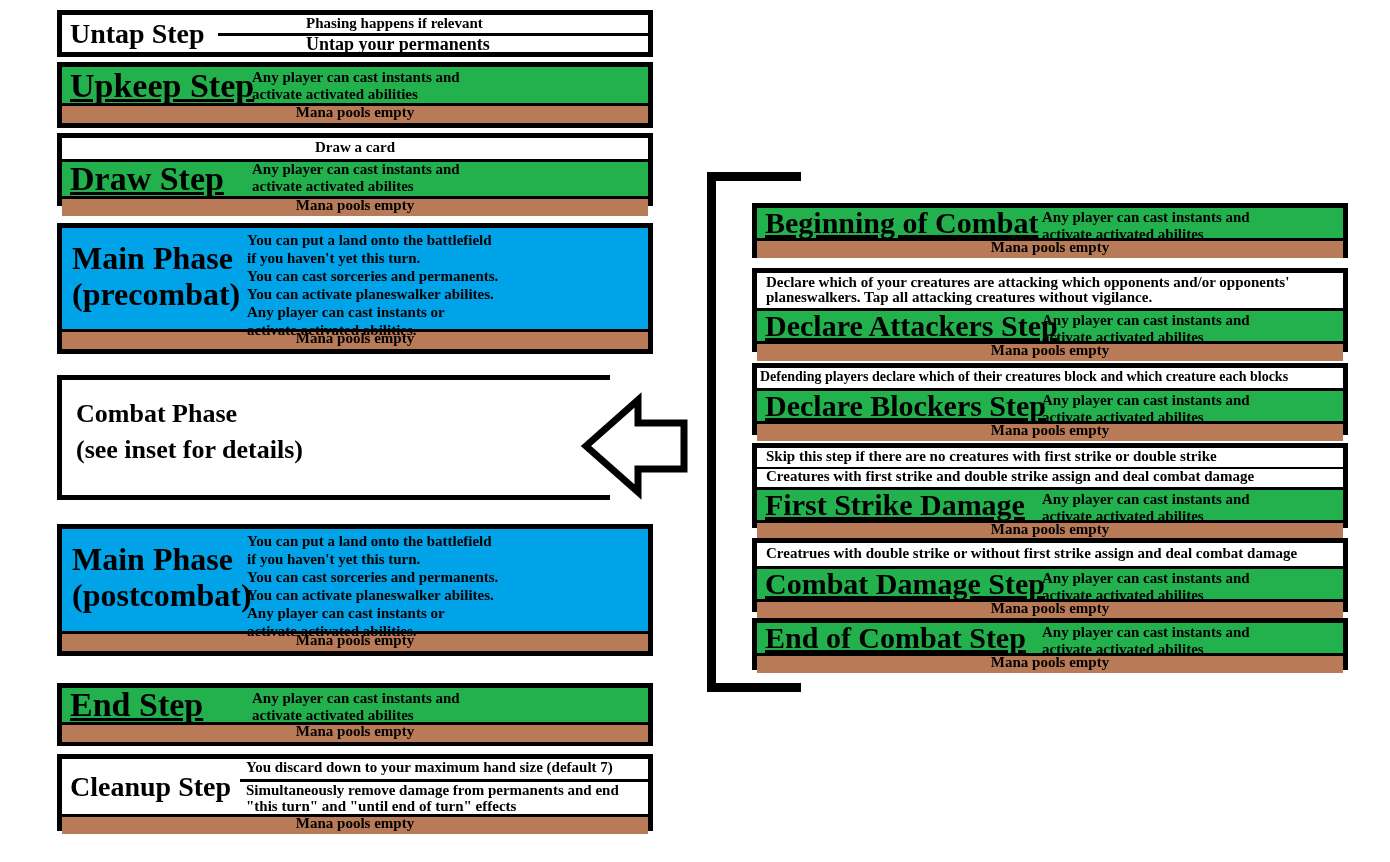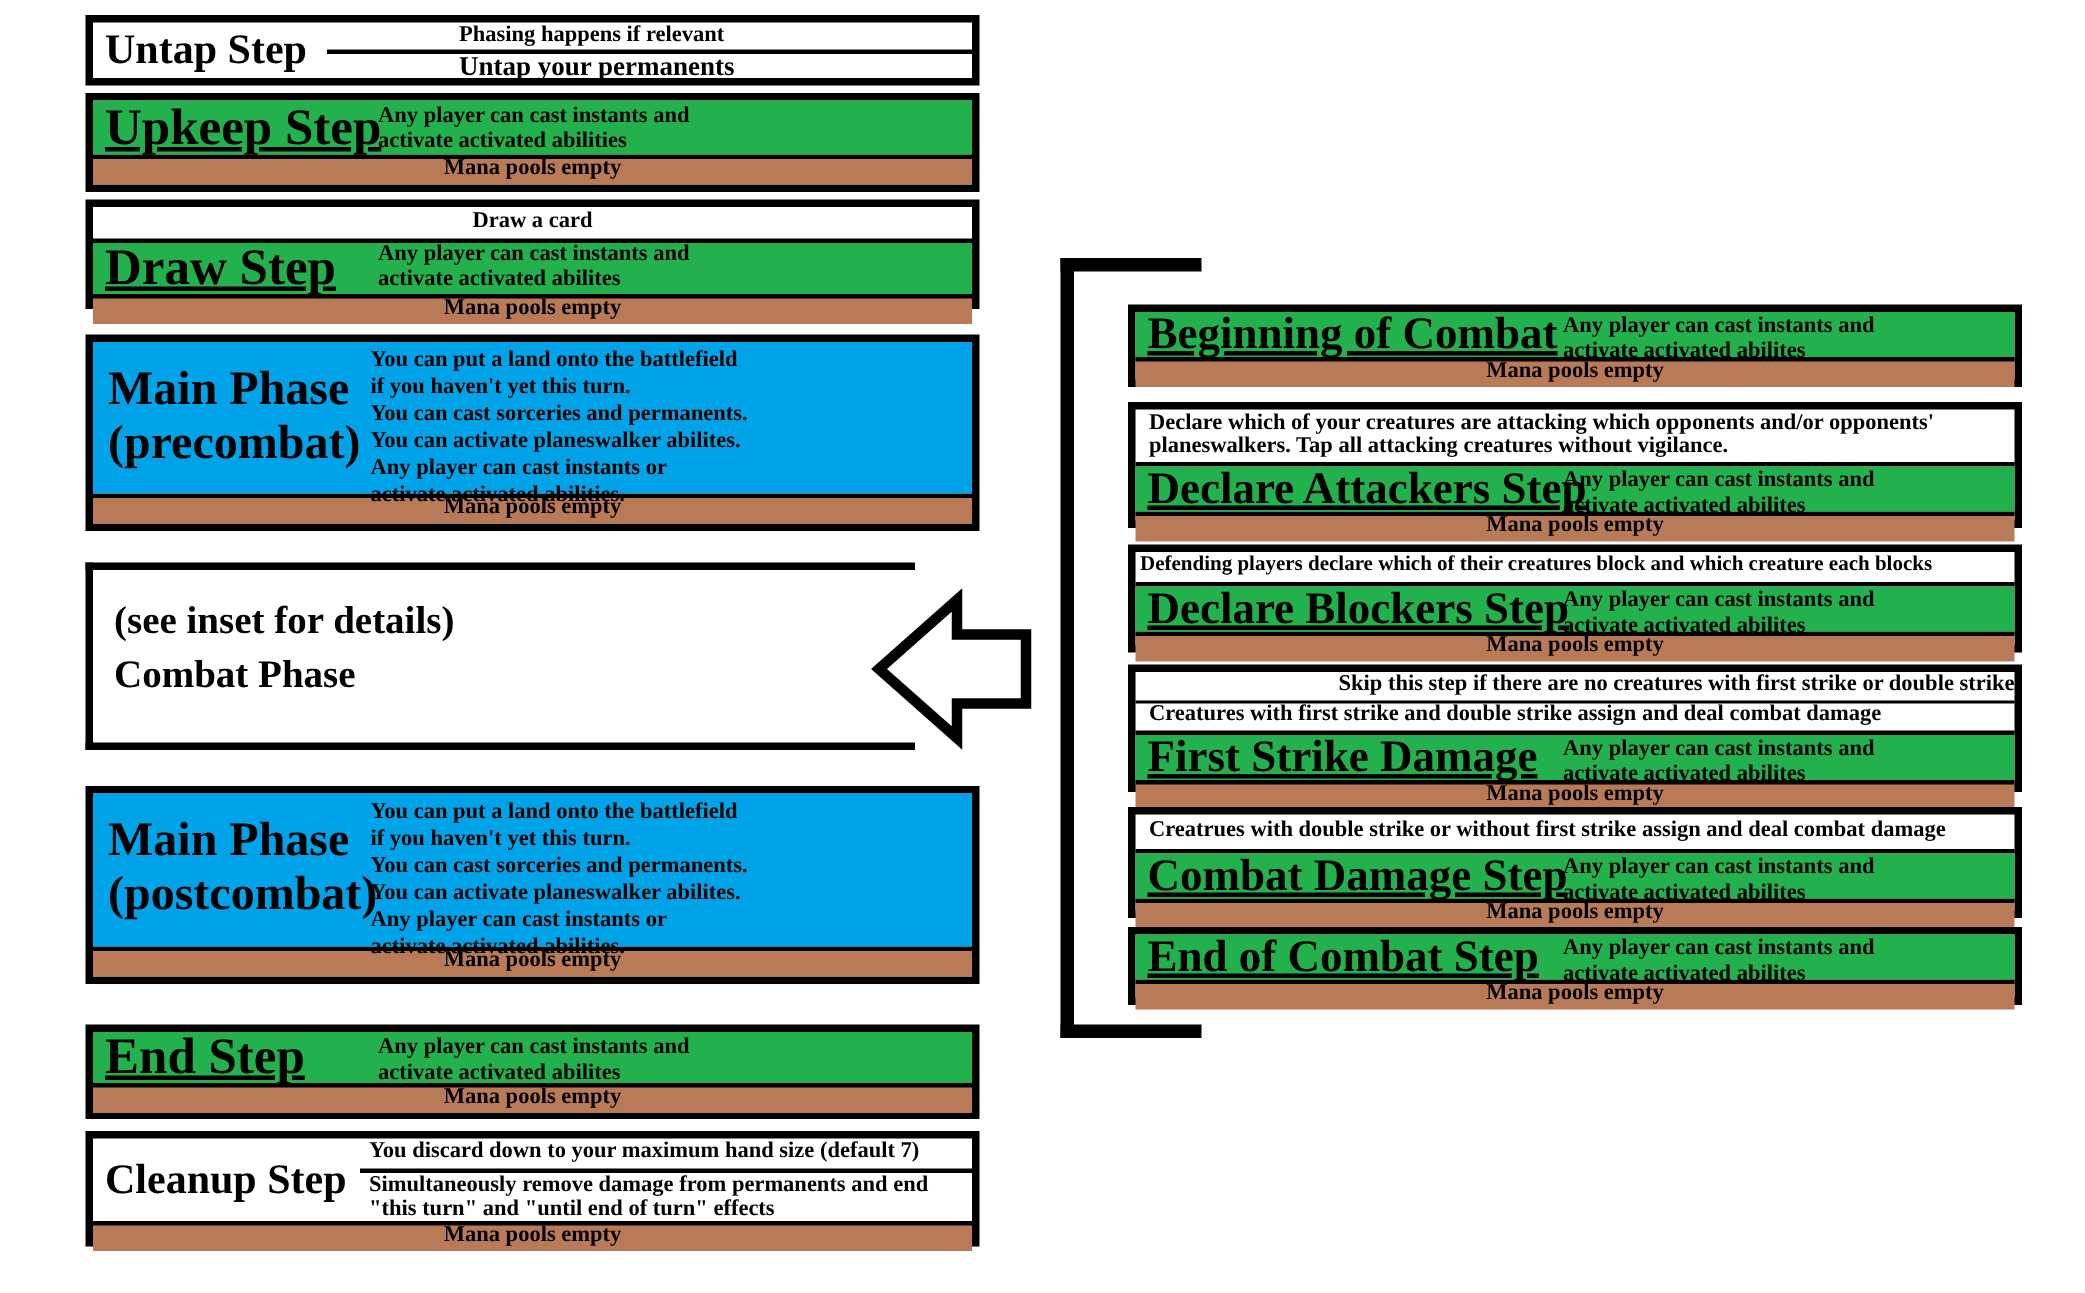--- a/index.html
+++ b/index.html
@@ -95,22 +95,22 @@
         <div>You can activate planeswalker abilites.</div>
         <div>Any player can cast instants or</div>
         <div>activate activated abilities.</div>
       </div>
     </div>
     <div class="mana">Mana pools empty</div>
   </div>
 
   <div class="step combat-box">
     <div class="combat-title">
+      <div>Combat Phase</div>
       <div>(see inset for details)</div>
-      <div>Combat Phase</div>
     </div>
   </div>
 
   <div class="step lcol" style="top:524px;height:132px;">
     <div class="body blue" style="display:block;">
       <div class="phase-title">
         <div>Main Phase</div>
         <div>(postcombat)</div>
       </div>
       <div class="phase-desc">
@@ -192,21 +192,21 @@
       <div class="rtitle">Declare Blockers Step</div>
       <div class="rside">
         <div>Any player can cast instants and</div>
         <div>activate activated abilites</div>
       </div>
     </div>
     <div class="mana">Mana pools empty</div>
   </div>
 
   <div class="step rcol" style="top:443px;height:85px;">
-    <div class="note note-pad" style="flex:0 0 19px;line-height:16px;border-bottom-width:2px;text-align:right;">Skip this step if there are no creatures with first strike or double strike</div>
+    <div class="note note-pad" style="flex:0 0 19px;line-height:16px;border-bottom-width:2px;">Skip this step if there are no creatures with first strike or double strike</div>
     <div class="note note-pad" style="flex:0 0 18px;line-height:15px;">Creatures with first strike and double strike assign and deal combat damage</div>
     <div class="body green">
       <div class="rtitle">First Strike Damage</div>
       <div class="rside">
         <div>Any player can cast instants and</div>
         <div>activate activated abilites</div>
       </div>
     </div>
     <div class="mana">Mana pools empty</div>
   </div>

